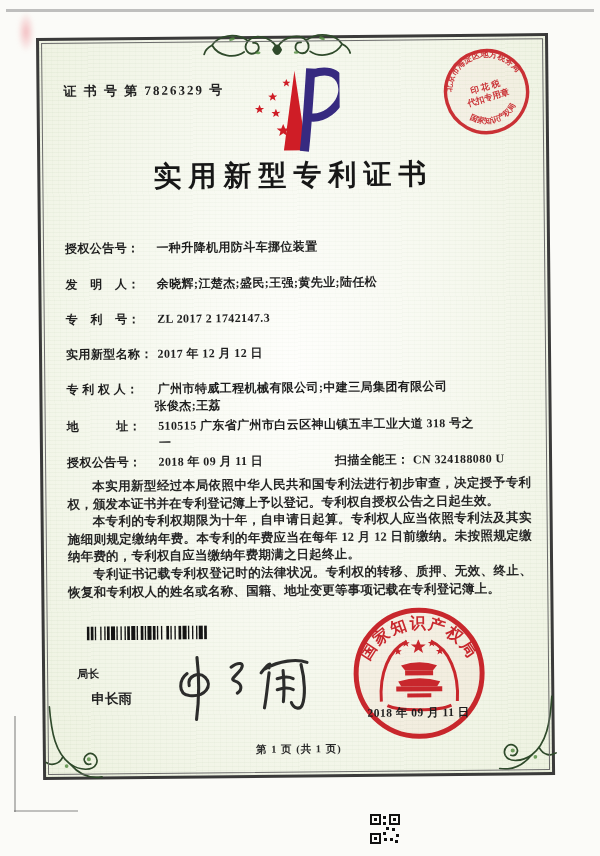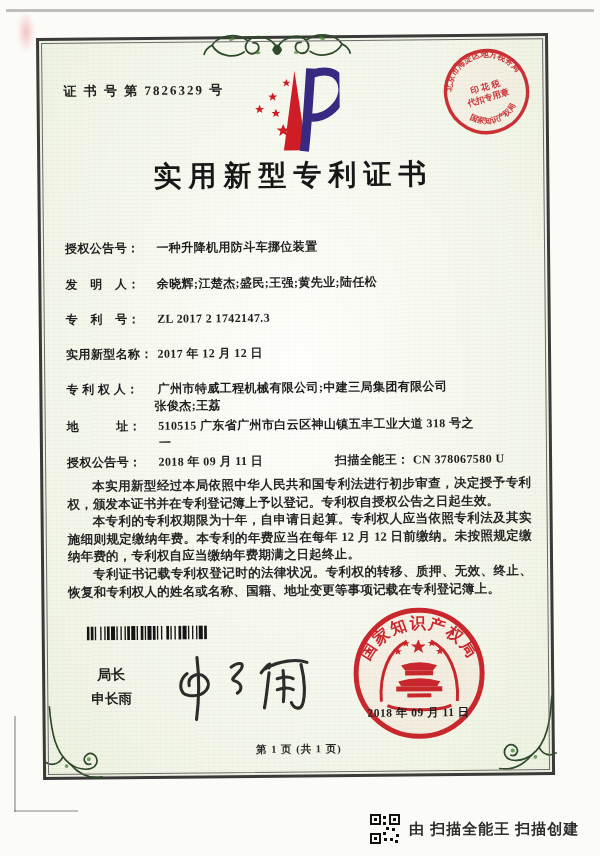--- a/index.html
+++ b/index.html
@@ -35,21 +35,21 @@
   .tax-stamp{position:absolute;left:402px;top:10px;width:90px;height:90px;transform:rotate(-16deg);opacity:.88;}
 
   .row{position:absolute;left:24px;font-size:12px;font-weight:700;color:#1e1e1e;letter-spacing:.4px;white-space:nowrap;}
   .flabel{display:inline-block;min-width:88px;}
   .cont{position:absolute;font-size:12px;font-weight:700;color:#1e1e1e;letter-spacing:.4px;}
 
   .paras{position:absolute;left:24px;top:438px;width:464px;}
   .paras p{margin:0;text-indent:2em;font-size:12.5px;line-height:17.6px;text-align:justify;font-weight:600;color:#262626;letter-spacing:.2px;}
 
   .barcode{position:absolute;left:42px;top:586px;width:150px;height:14px;}
-  .sig-title{position:absolute;left:52px;top:626px;font-family:"Liberation Sans",sans-serif;font-size:14px;font-weight:700;color:#222;}
+  .sig-title{position:absolute;left:32px;top:626px;font-family:"Liberation Sans",sans-serif;font-size:11px;font-weight:700;color:#222;}
   .sig-name{position:absolute;left:46px;top:650px;font-family:Liberation Mono, monospace;font-size:13.5px;font-weight:700;color:#222;}
   .signature{position:absolute;left:124px;top:606px;width:160px;height:78px;}
 
   .main-seal{position:absolute;left:302px;top:564px;width:144px;height:144px;opacity:.92;}
   .seal-date{position:absolute;left:322px;top:668px;font-size:11.5px;font-weight:700;color:#1d1d1d;letter-spacing:.5px;}
   .footer-page{position:absolute;left:0;top:704px;width:100%;text-align:center;font-size:10.5px;font-weight:600;color:#2a2a2a;letter-spacing:1px;}
 
   .orn-top{position:absolute;left:160px;top:-13px;width:156px;height:40px;}
   .orn-bl{position:absolute;left:-4px;top:664px;width:66px;height:78px;transform:scaleX(-1);}
   .orn-br{position:absolute;left:448px;top:658px;width:66px;height:80px;}
@@ -171,21 +171,21 @@
     <span class="flabel">地　　　址：</span>
     <span class="fvalue">510515 广东省广州市白云区神山镇五丰工业大道 318 号之</span>
   </div>
   <div class="cont" style="left:116px;top:395px">一</div>
   <div class="row" style="top:414px">
     <span class="flabel">授权公告号：</span>
     <span class="fvalue">2018 年 09 月 11 日</span>
   </div>
   <div class="cont" style="left:292px;top:414px;white-space:nowrap">
     <span>扫描全能王：</span>
-    <span>CN 378067580 U</span>
+    <span>CN 324188080 U</span>
   </div>
 
   <div class="paras">
     <p>本实用新型经过本局依照中华人民共和国专利法进行初步审查，决定授予专利权，颁发本证书并在专利登记簿上予以登记。专利权自授权公告之日起生效。</p>
     <p>本专利的专利权期限为十年，自申请日起算。专利权人应当依照专利法及其实施细则规定缴纳年费。本专利的年费应当在每年 12 月 12 日前缴纳。未按照规定缴纳年费的，专利权自应当缴纳年费期满之日起终止。</p>
     <p>专利证书记载专利权登记时的法律状况。专利权的转移、质押、无效、终止、恢复和专利权人的姓名或名称、国籍、地址变更等事项记载在专利登记簿上。</p>
   </div>
 
   <svg class="barcode" viewBox="0 0 150 14" preserveAspectRatio="none">
       <rect x="0" y="0" width="2.7" height="14" fill="#141414"></rect>
@@ -281,14 +281,13 @@
         <rect x="13" y="8" width="3" height="3"></rect>
         <rect x="16" y="13" width="3" height="3"></rect>
       <rect x="13" y="18" width="3" height="3"></rect>
         <rect x="22" y="14" width="3" height="3"></rect>
         <rect x="26" y="20" width="3" height="3"></rect>
       <rect x="14" y="24" width="3" height="3"></rect>
         <rect x="20" y="24" width="3" height="3"></rect>
         <rect x="25" y="26" width="3" height="3"></rect>
     </g>
   </svg>
-  <span class="txt">由 扫描全能王 扫描创建</span>
 </div>
 
 </body></html>

